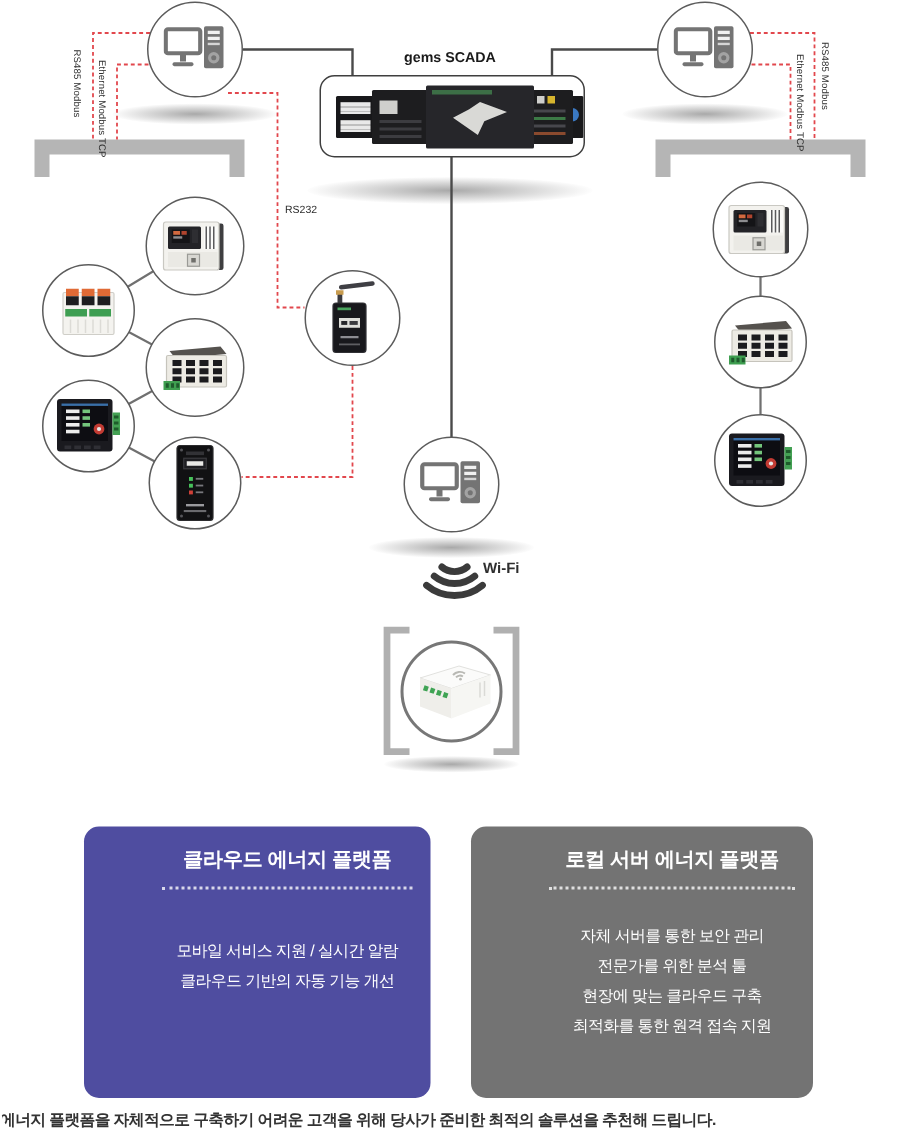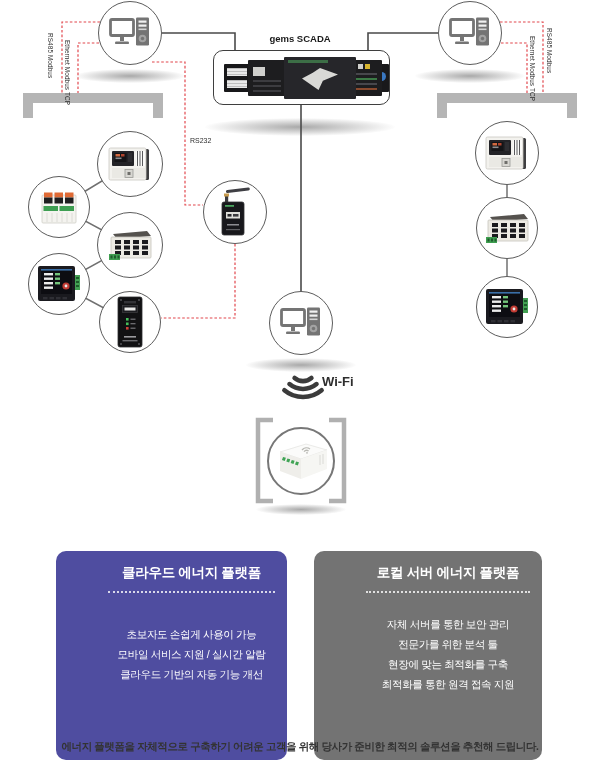--- a/index.html
+++ b/index.html
@@ -12,33 +12,33 @@
   .node{position:absolute;z-index:2;background:#fff;border:1.6px solid #5c5c5c;border-radius:50%;
         box-sizing:border-box;display:flex;align-items:center;justify-content:center;}
   .node.gw{border:2px solid #777;}
   .vlabel{position:absolute;z-index:3;writing-mode:vertical-rl;font-size:6.4px;color:#2e2e2e;
           white-space:nowrap;letter-spacing:0.1px;}
   .tinylabel{position:absolute;z-index:3;font-size:7px;color:#2e2e2e;white-space:nowrap;}
   #scada-box{position:absolute;left:213px;top:50px;width:175px;height:53px;background:#fff;
              border:1.6px solid #3f3f3f;border-radius:10px;z-index:2;overflow:hidden;}
   #scada-label{position:absolute;left:240px;top:33px;width:120px;text-align:center;z-index:3;
                font-size:9.5px;font-weight:bold;color:#1a1a1a;}
-  #wifi-label{position:absolute;left:322px;top:374px;z-index:3;font-size:13px;font-weight:bold;color:#2e2e2e;}
+  #wifi-label{position:absolute;left:322px;top:374px;z-index:3;font-size:10px;font-weight:bold;color:#2e2e2e;}
   .shot{position:absolute;border-radius:1px;}
   
-  .panel{position:absolute;top:551px;height:209px;border-radius:10px;color:#ffffff;
+  .panel{position:absolute;top:551px;height:181px;border-radius:10px;color:#ffffff;
          text-align:center;z-index:2;box-sizing:border-box;padding-left:40px;}
   #panel-cloud{left:56px;width:231px;background:#4f4da0;}
   #panel-local{left:314px;width:228px;background:#737373;}
   .panel-title{margin-top:13px;font-size:13.5px;font-weight:bold;letter-spacing:-0.3px;}
   .panel-sep{width:87%;margin:9px auto 0;border-top:2px dotted rgba(255,255,255,0.78);height:0;}
   .panel-list{list-style:none;margin:0;padding:0;font-size:10.6px;letter-spacing:-0.4px;line-height:20px;}
   #panel-cloud .panel-list{margin-top:31px;}
   #panel-local .panel-list{margin-top:21px;}
-  #caption{position:absolute;top:740px;left:0;width:600px;text-align:center;z-index:2;
+  #caption{position:absolute;top:740px;left:0;width:600px;text-align:left;z-index:2;
            font-size:10.5px;font-weight:bold;color:#333;letter-spacing:-0.4px;}
 </style>
 </head>
 <body>
 
 <div id="stage">
 
   <div class="shadow" style="left:75px;top:69px;width:110px;height:14px;"></div>
   <div class="shadow" style="left:415px;top:69px;width:110px;height:14px;"></div>
   <div class="shadow" style="left:205px;top:118px;width:190px;height:18px;"></div>
@@ -384,32 +384,31 @@
       <circle cx="37" cy="13.8" r="0.9" fill="#b9b9b4"></circle>
       <line x1="50" y1="16" x2="50" y2="26" stroke="#dadad6" stroke-width="1"></line>
       <line x1="53" y1="15" x2="53" y2="25" stroke="#dadad6" stroke-width="1"></line>
     </svg>
   </div>
 
   <div class="panel" id="panel-cloud">
     <div class="panel-title">클라우드 에너지 플랫폼</div>
     <div class="panel-sep"></div>
     <ul class="panel-list">
-      <li>초보자도 손쉽게 사용이 가능</li>
       <li>모바일 서비스 지원 / 실시간 알람</li>
       <li>클라우드 기반의 자동 기능 개선</li>
     </ul>
   </div>
 
   <div class="panel" id="panel-local">
     <div class="panel-title">로컬 서버 에너지 플랫폼</div>
     <div class="panel-sep"></div>
     <ul class="panel-list">
       <li>자체 서버를 통한 보안 관리</li>
       <li>전문가를 위한 분석 툴</li>
-      <li>현장에 맞는 최적화를 구축</li>
+      <li>현장에 맞는 클라우드 구축</li>
       <li>최적화를 통한 원격 접속 지원</li>
     </ul>
   </div>
 
   <div id="caption">에너지 플랫폼을 자체적으로 구축하기 어려운 고객을 위해 당사가 준비한 최적의 솔루션을 추천해 드립니다.</div>
 
 </div>
 
 </body></html>

